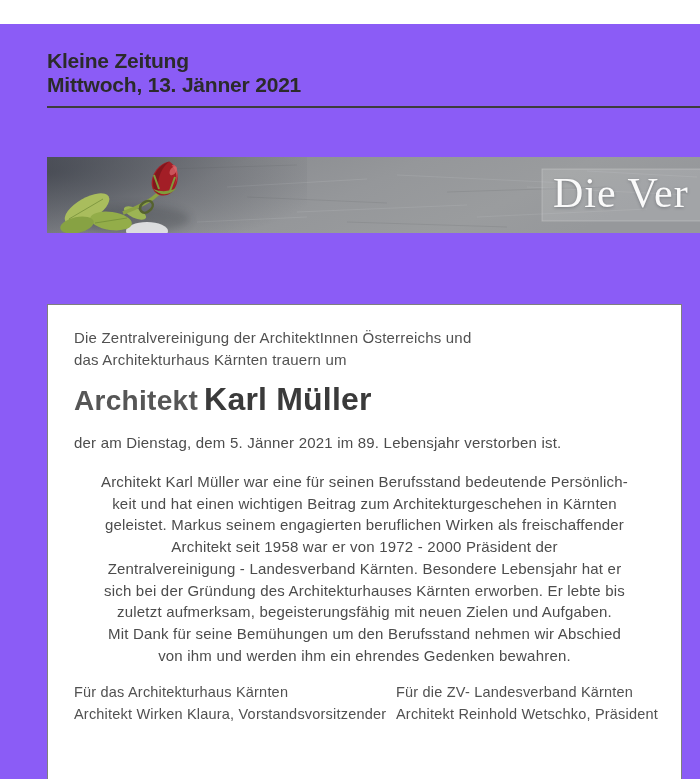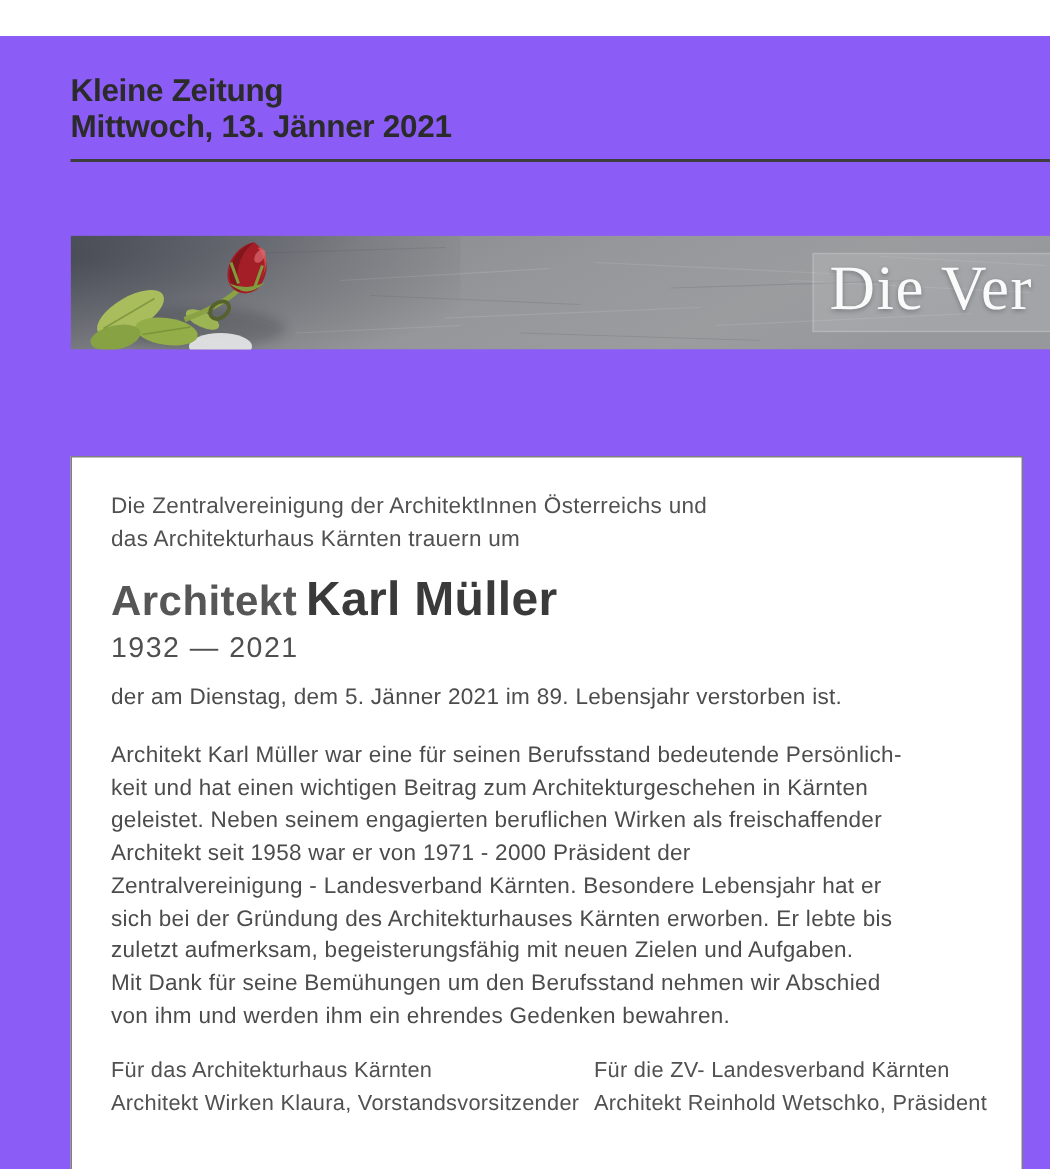--- a/index.html
+++ b/index.html
@@ -107,20 +107,21 @@
     font-size: 15px;
     line-height: 22px;
     letter-spacing: 0.2px;
   }
   .body-block { margin-top: 17px; }
   .body-line {
     font-size: 15px;
     line-height: 21.7px;
     letter-spacing: 0.2px;
     color: #4c4c4c;
+    text-align: center;
   }
   .signatures {
     margin-top: 15px;
     display: flex;
   }
   .sig-col-left { width: 322px; flex: none; }
   .sig-col-right { flex: none; }
   .sig-org, .sig-person {
     font-size: 14.5px;
     line-height: 22px;
@@ -213,29 +214,28 @@
     <div class="banner-title">Die Ver</div>
   </div>
 
   <section class="notice">
     <div class="intro-line">Die Zentralvereinigung der ArchitektInnen Österreichs und</div>
     <div class="intro-line">das Architekturhaus Kärnten trauern um</div>
 
     <div class="name-line">
       <span class="name-prefix">Architekt</span><span class="name-main">Karl Müller</span>
     </div>
-    <div class="years">1932 — 2021</div>
 
     <div class="death-line">der am Dienstag, dem 5. Jänner 2021 im 89. Lebensjahr verstorben ist.</div>
 
     <div class="body-block">
       <div class="body-line">Architekt Karl Müller war eine für seinen Berufsstand bedeutende Persönlich-</div>
       <div class="body-line">keit und hat einen wichtigen Beitrag zum Architekturgeschehen in Kärnten</div>
-      <div class="body-line">geleistet. Neben seinem engagierten beruflichen Wirken als freischaffender</div>
-      <div class="body-line">Architekt seit 1958 war er von 1971 - 2000 Präsident der</div>
+      <div class="body-line">geleistet. Markus seinem engagierten beruflichen Wirken als freischaffender</div>
+      <div class="body-line">Architekt seit 1958 war er von 1972 - 2000 Präsident der</div>
       <div class="body-line">Zentralvereinigung - Landesverband Kärnten. Besondere Lebensjahr hat er</div>
       <div class="body-line">sich bei der Gründung des Architekturhauses Kärnten erworben. Er lebte bis</div>
       <div class="body-line">zuletzt aufmerksam, begeisterungsfähig mit neuen Zielen und Aufgaben.</div>
       <div class="body-line">Mit Dank für seine Bemühungen um den Berufsstand nehmen wir Abschied</div>
       <div class="body-line">von ihm und werden ihm ein ehrendes Gedenken bewahren.</div>
     </div>
 
     <div class="signatures">
       <div class="sig-col-left">
         <div class="sig-org">Für das Architekturhaus Kärnten</div>

